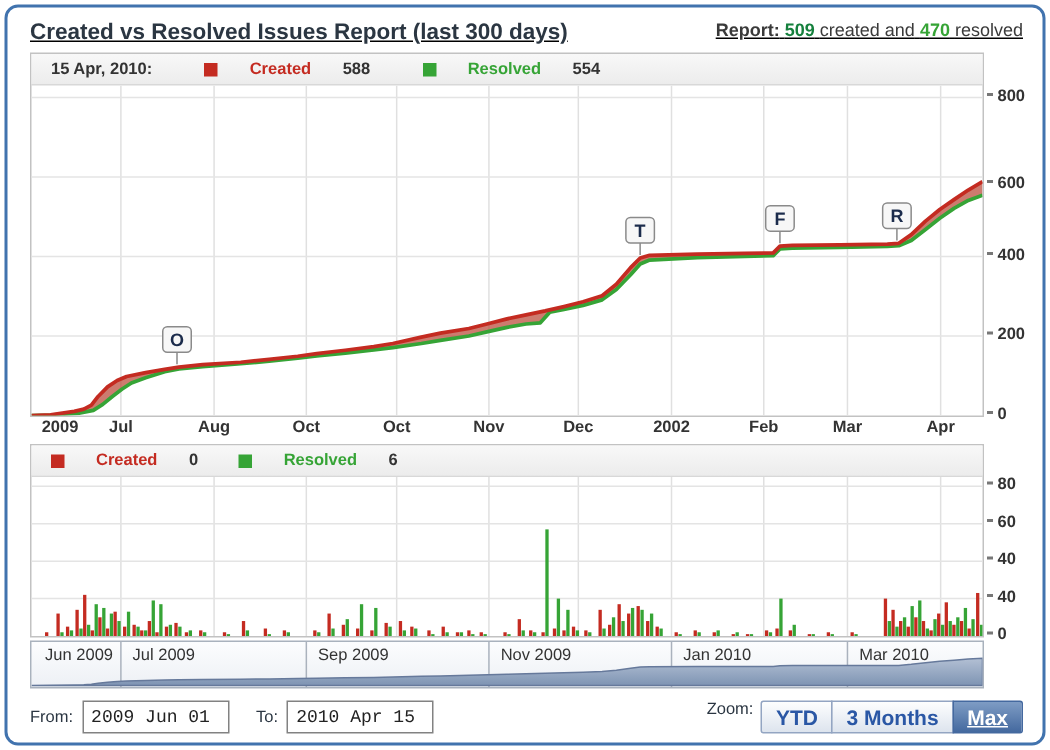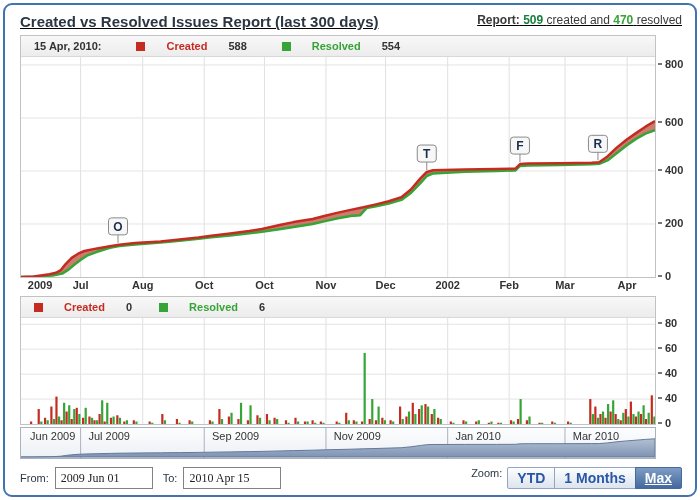--- a/index.html
+++ b/index.html
@@ -44,21 +44,21 @@
 
   .mt2{margin-top:2px;}
   .nav-box{width:636px;height:32px;border:1px solid #a9b2bd;box-sizing:border-box;
            margin:2px 0 0 6px;background:linear-gradient(#fcfdfe,#edf0f5);}
 
   .footer{display:flex;justify-content:space-between;align-items:center;
           margin:8px 2px 0 6px;font-size:11px;}
   .date-group{display:flex;align-items:center;}
   .flabel{font-weight:normal;color:#2b3642;margin-right:6px;}
   .finput{width:86px;height:16px;border:1px solid #828282;font-size:12px;
-          font-family:Liberation Serif, serif;padding:2px 5px;color:#222;margin-right:10px;}
+          font-family:Liberation Mono, monospace;padding:2px 5px;color:#222;margin-right:18px;}
   .zoom-group{display:flex;align-items:flex-start;margin-right:2px;}
   .zbtn{border:1px solid #93a5c2;background:linear-gradient(#fdfefe,#dde4ee);
         color:#2a57a5;font-weight:bold;font-size:14px;padding:2px 9px;margin-left:-1px;
         cursor:pointer;font-family:inherit;}
   .zbtn.first{border-radius:2px 0 0 2px;}
   .zbtn.last{border-radius:0 2px 2px 0;}
   .zbtn.active{background:linear-gradient(#7e9cc4,#44699f);color:#fff;
                text-decoration:underline;border-color:#44699f;}
 </style>
 </head>
@@ -366,18 +366,18 @@
   <div class="footer">
     <div class="date-group">
       <span class="flabel">From:</span>
       <input class="finput" type="text" value="2009 Jun 01" style="">
       <span class="flabel">To:</span>
       <input class="finput" type="text" value="2010 Apr 15" style="">
     </div>
     <div class="zoom-group">
       <span class="flabel">Zoom:</span>
       <button class="zbtn first">YTD</button>
-      <button class="zbtn">1 Months</button>
+      <button class="zbtn">3 Months</button>
       <button class="zbtn last active">Max</button>
     </div>
   </div>
 
 </div>
 
 </body></html>

